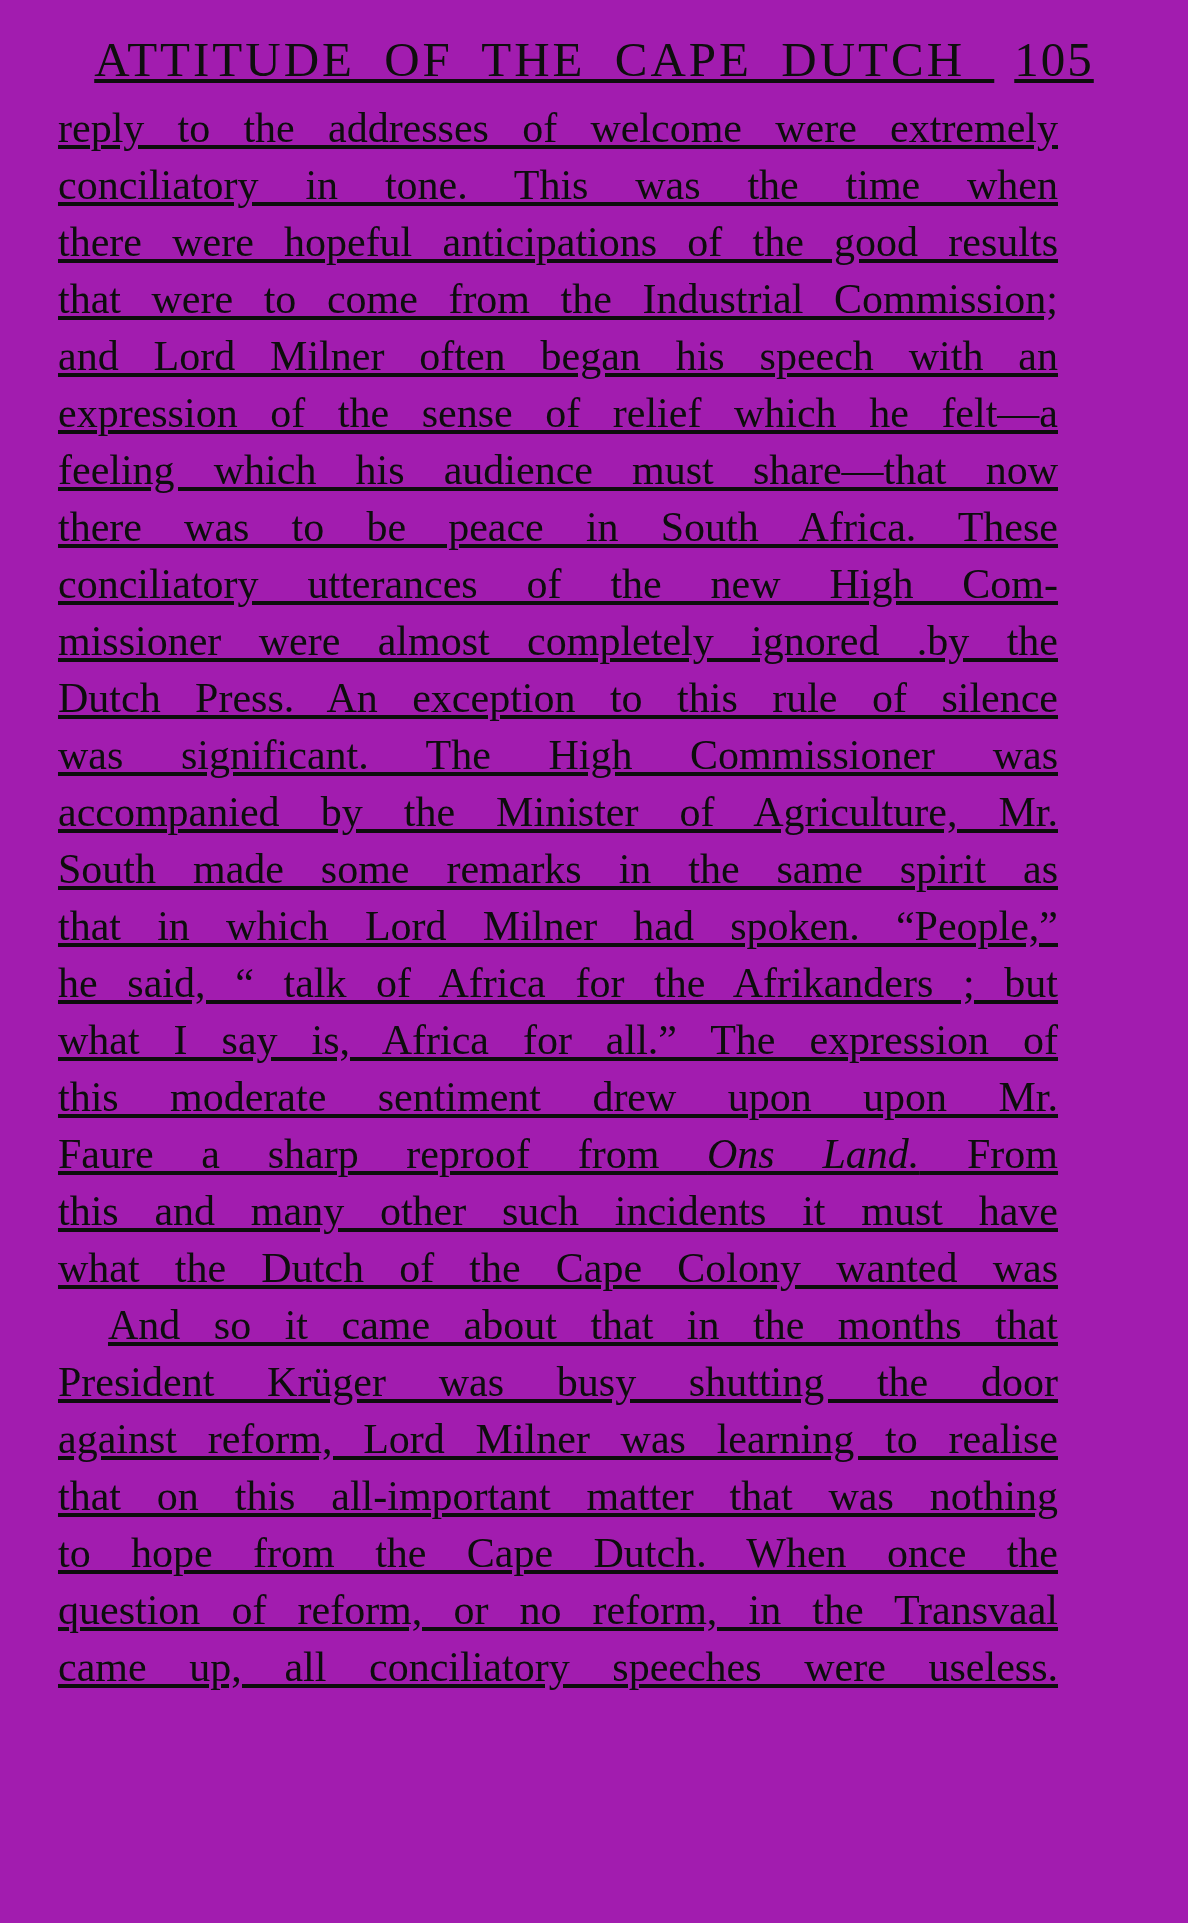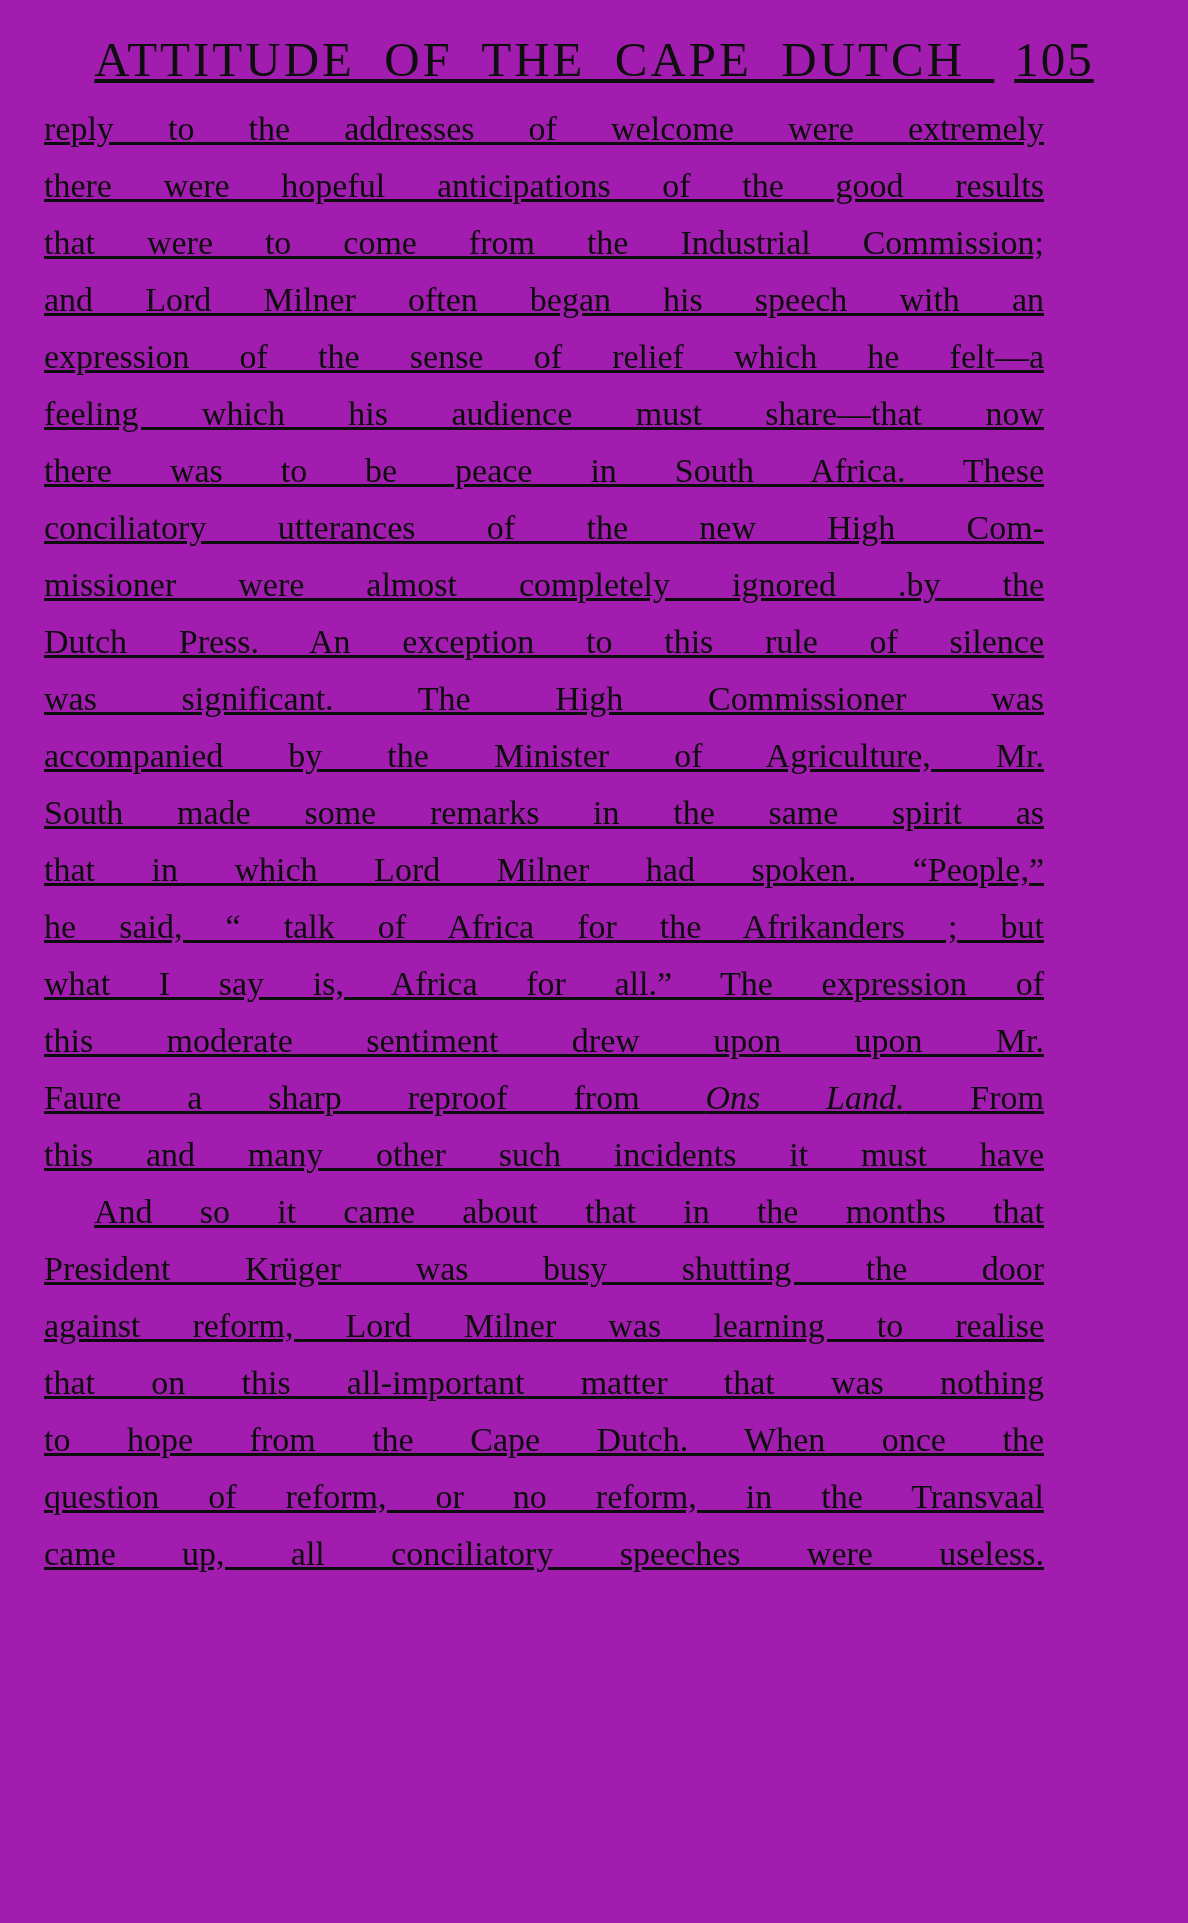--- a/index.html
+++ b/index.html
@@ -26,23 +26,23 @@
     word-spacing: 14px;
     white-space: nowrap;
     color: #0e0e0e;
   }
   .running-head .folio {
     margin-left: 20px;
     letter-spacing: 2px;
   }
   .text-block {
     margin-top: 14px;
-    margin-left: 44px;
+    margin-left: 58px;
     width: 1000px;
-    font-size: 34px;
+    font-size: 42px;
     line-height: 57px;
   }
   .line {
     text-align: justify;
     text-align-last: justify;
   }
   .line.flush {
     text-align-last: left;
   }
   .line.indent {
@@ -55,38 +55,40 @@
 </head>
 <body>
 
 <div class="page">
   <div class="running-head">
     <span>ATTITUDE OF THE CAPE DUTCH</span>
     <span class="folio">105</span>
   </div>
   <div class="text-block">
       <div class="line"><span>reply to the addresses of welcome were extremely</span></div>
+      <div class="line"><span>conciliatory in tone. This was the time when</span></div>
       <div class="line"><span>there were hopeful anticipations of the good results</span></div>
       <div class="line"><span>that were to come from the Industrial Commission;</span></div>
       <div class="line"><span>and Lord Milner often began his speech with an</span></div>
       <div class="line"><span>expression of the sense of relief which he felt—a</span></div>
       <div class="line"><span>feeling which his audience must share—that now</span></div>
       <div class="line"><span>there was to be peace in South Africa. These</span></div>
       <div class="line"><span>conciliatory utterances of the new High Com-</span></div>
       <div class="line"><span>missioner were almost completely ignored .by the</span></div>
       <div class="line"><span>Dutch Press. An exception to this rule of silence</span></div>
       <div class="line"><span>was significant. The High Commissioner was</span></div>
       <div class="line"><span>accompanied by the Minister of Agriculture, Mr.</span></div>
       <div class="line"><span>South made some remarks in the same spirit as</span></div>
       <div class="line"><span>that in which Lord Milner had spoken. “People,”</span></div>
       <div class="line"><span>he said, “ talk of Africa for the Afrikanders ; but</span></div>
       <div class="line"><span>what I say is, Africa for all.” The expression of</span></div>
       <div class="line"><span>this moderate sentiment drew upon upon Mr.</span></div>
       <div class="line"><span>Faure a sharp reproof from </span><em>Ons Land.</em><span> From</span></div>
       <div class="line"><span>this and many other such incidents it must have</span></div>
+      <div class="line"><span>what the Dutch of the Cape Colony wanted was</span></div>
       <div class="line indent"><span>And so it came about that in the months that</span></div>
       <div class="line"><span>President Krüger was busy shutting the door</span></div>
       <div class="line"><span>against reform, Lord Milner was learning to realise</span></div>
       <div class="line"><span>that on this all-important matter that was nothing</span></div>
       <div class="line"><span>to hope from the Cape Dutch. When once the</span></div>
       <div class="line"><span>question of reform, or no reform, in the Transvaal</span></div>
       <div class="line"><span>came up, all conciliatory speeches were useless.</span></div>
     </div>
 </div>
 

